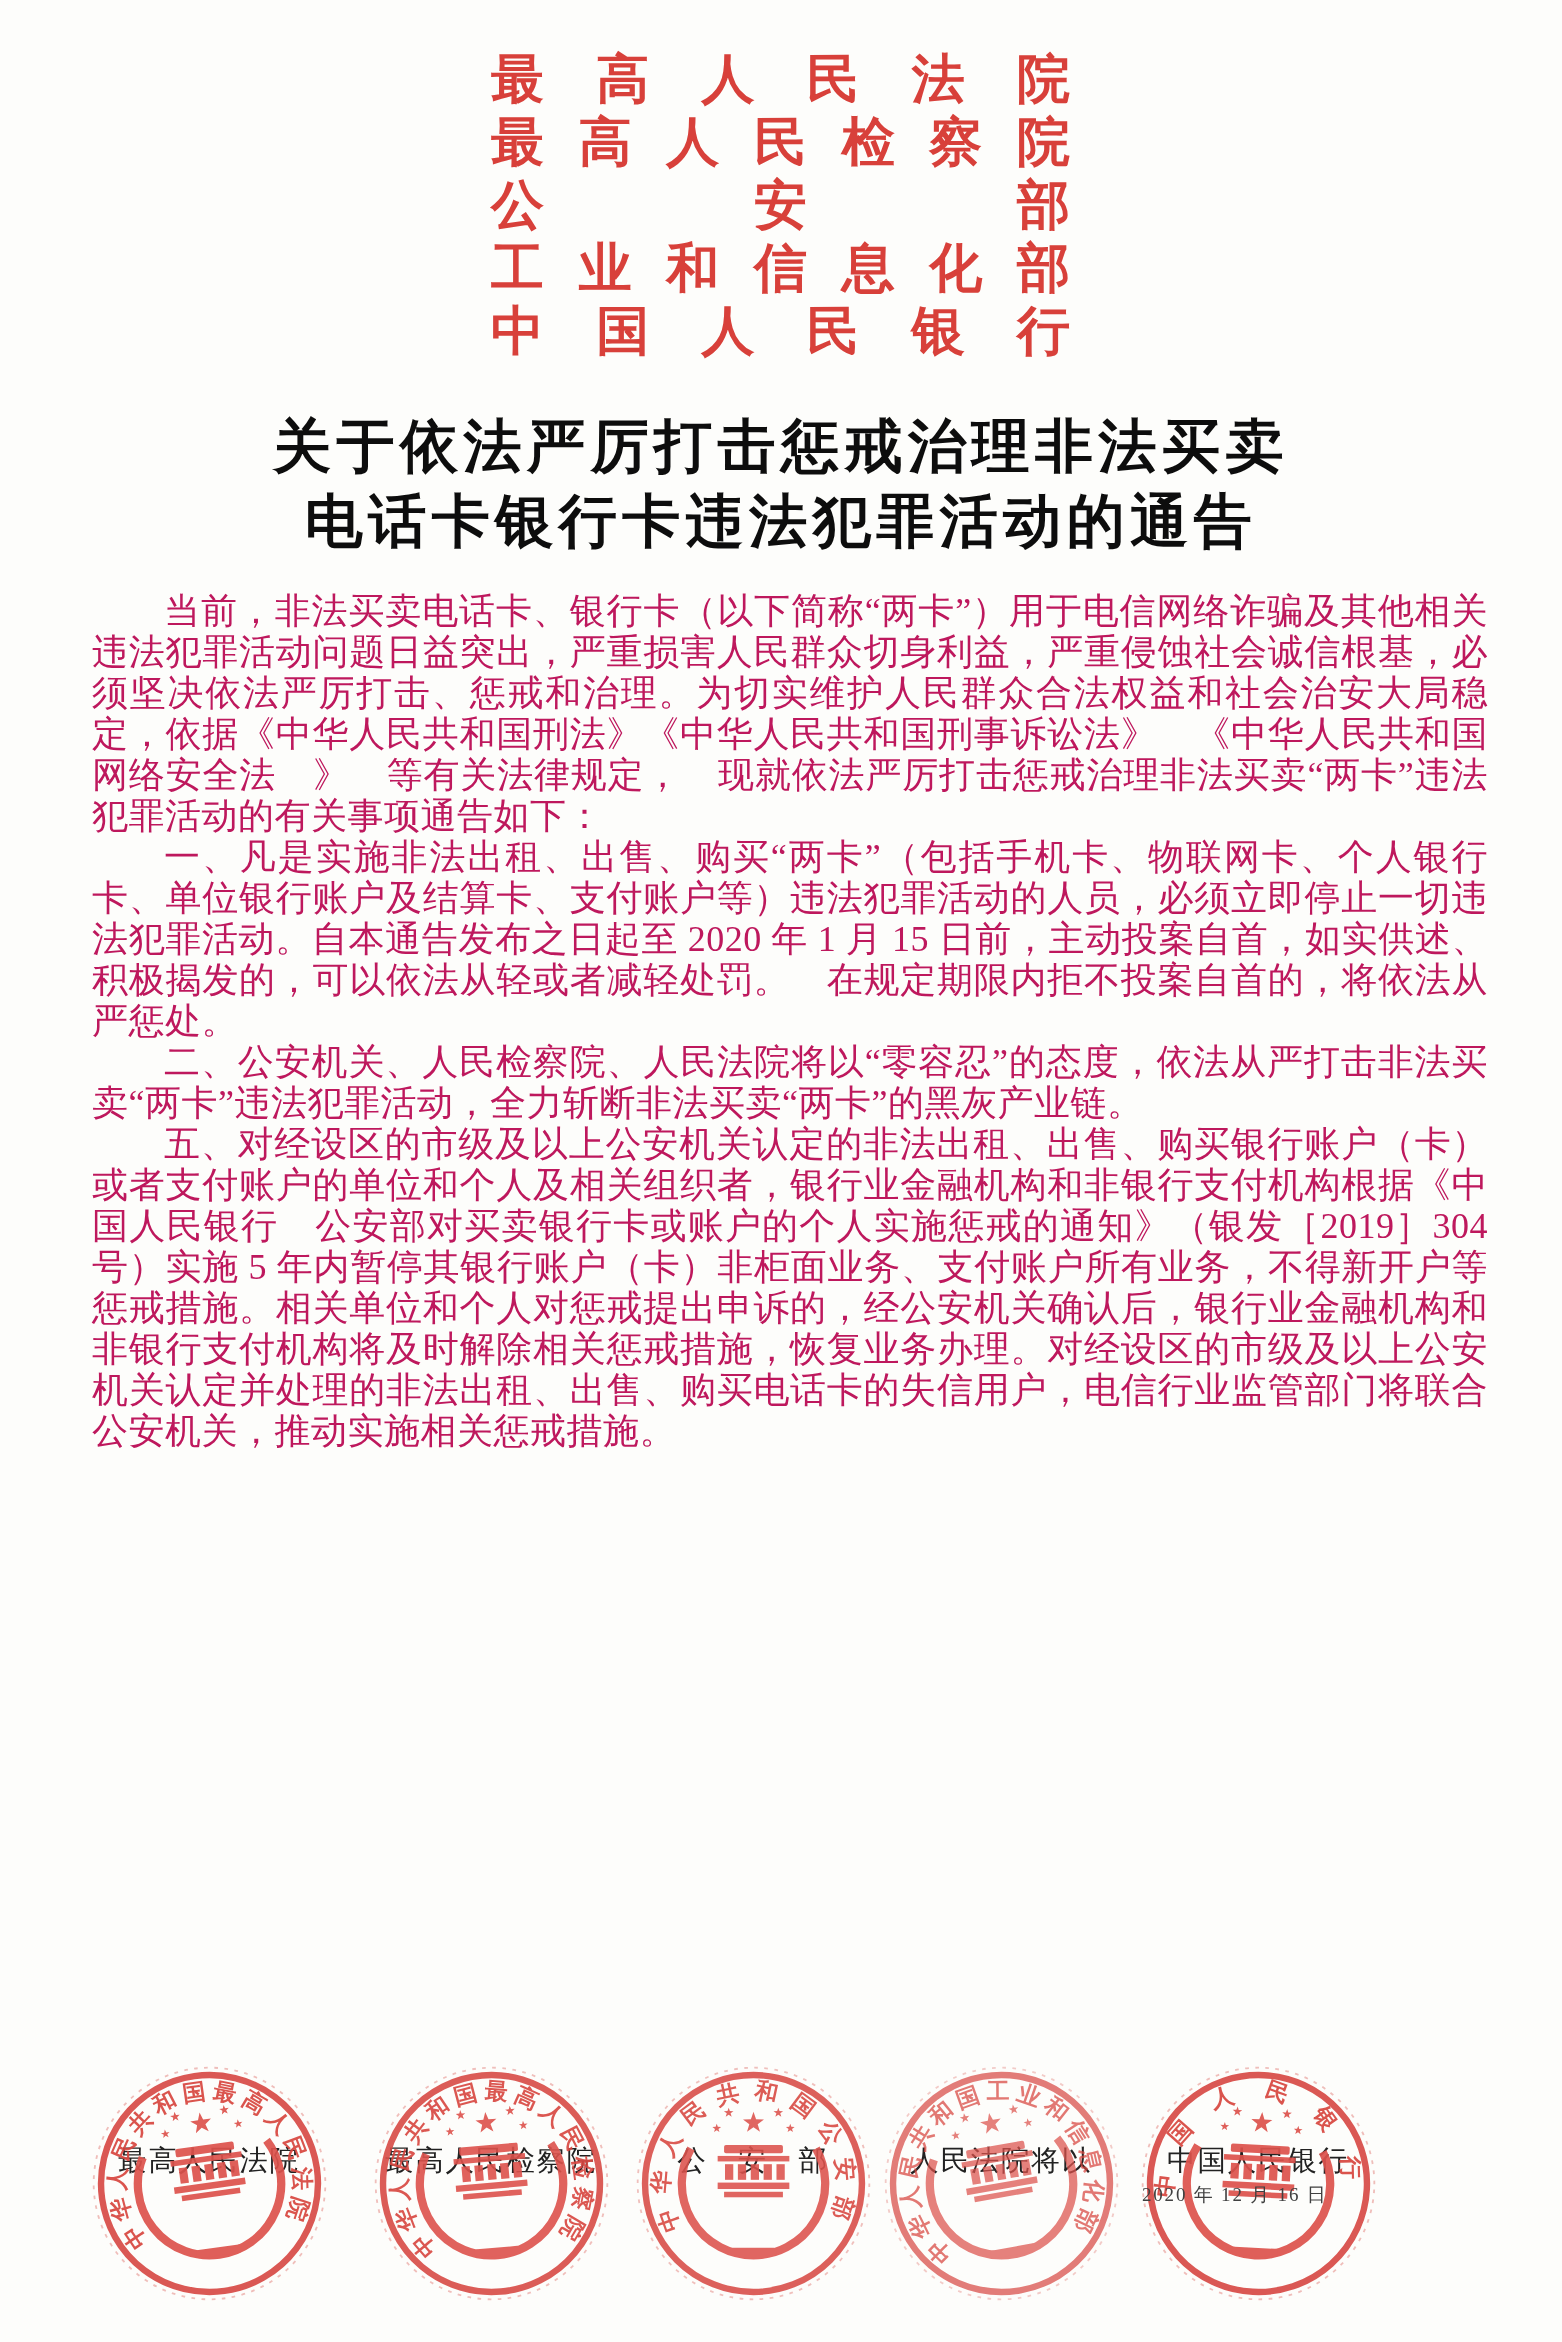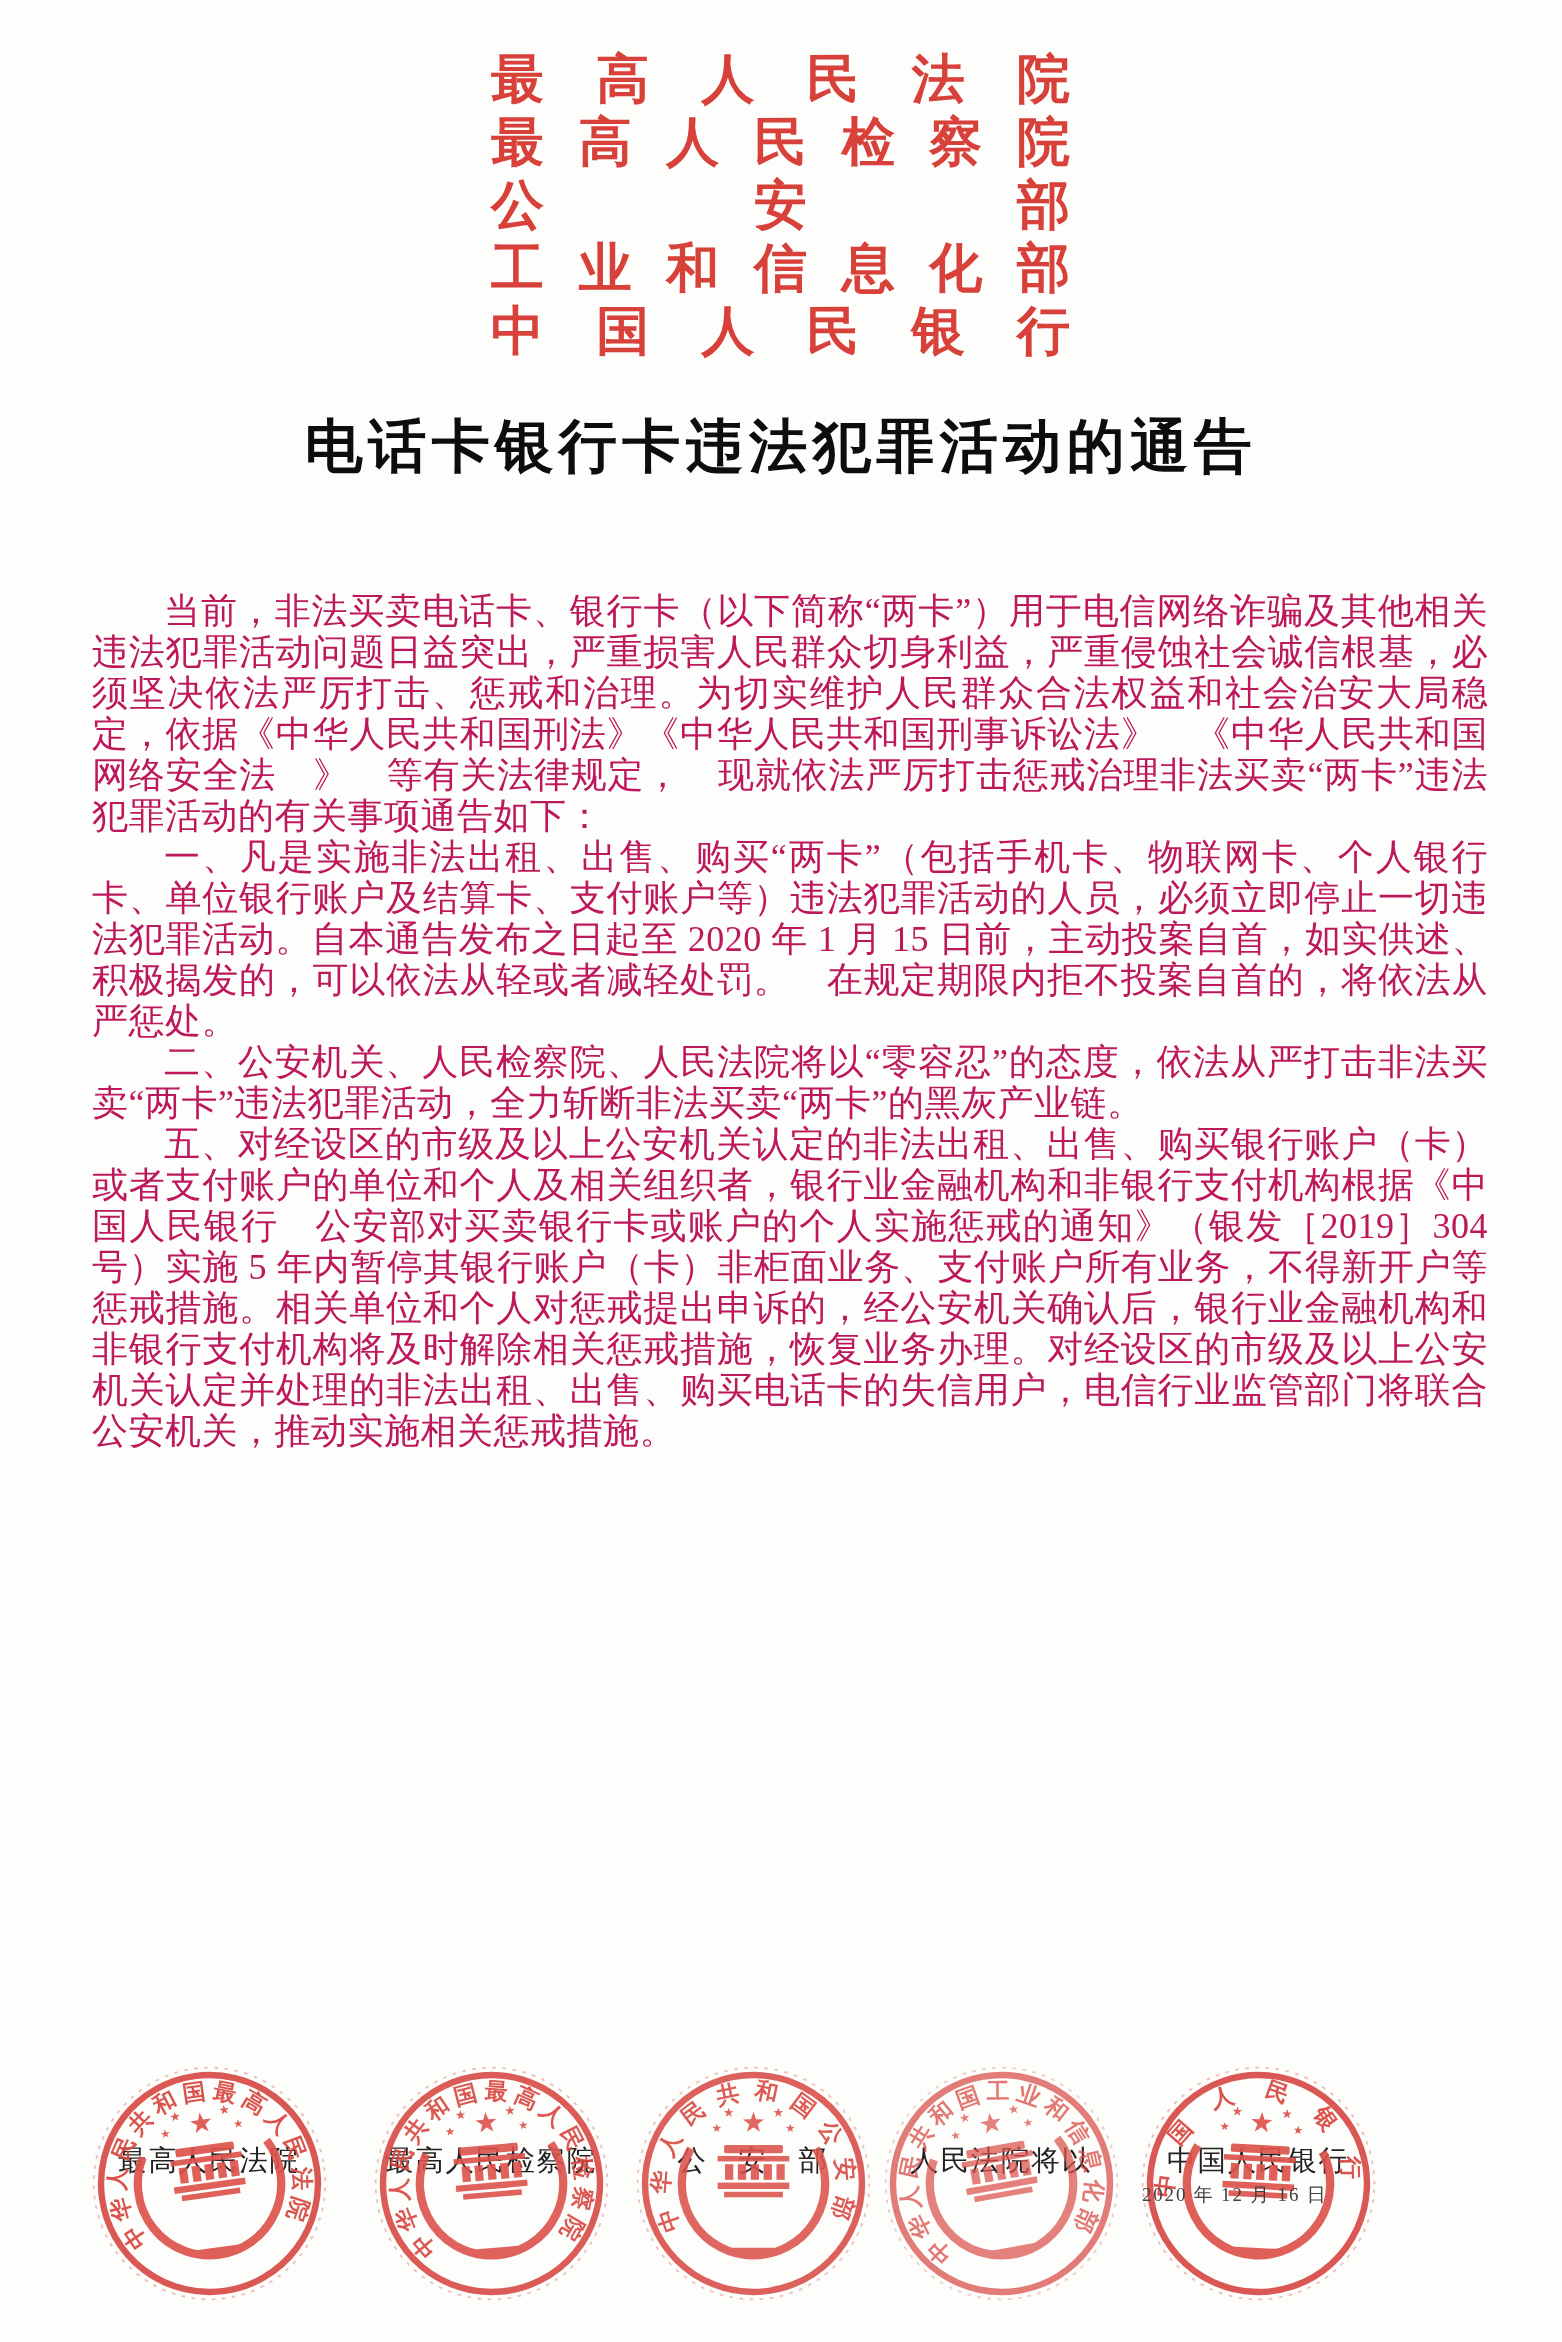--- a/index.html
+++ b/index.html
@@ -137,20 +137,21 @@
         <span>中</span>
         <span>国</span>
         <span>人</span>
         <span>民</span>
         <span>银</span>
         <span>行</span>
       </div>
   </div>
 
   <div class="title">
+    <div>关于依法严厉打击惩戒治理非法买卖</div>
     <div>电话卡银行卡违法犯罪活动的通告</div>
   </div>
 
   <div class="body-block">
     <p class="para">当前，非法买卖电话卡、银行卡（以下简称“两卡”）用于电信网络诈骗及其他相关违法犯罪活动问题日益突出，严重损害人民群众切身利益，严重侵蚀社会诚信根基，必须坚决依法严厉打击、惩戒和治理。为切实维护人民群众合法权益和社会治安大局稳定，依据《中华人民共和国刑法》《中华人民共和国刑事诉讼法》　《中华人民共和国网络安全法　》　等有关法律规定，　现就依法严厉打击惩戒治理非法买卖“两卡”违法犯罪活动的有关事项通告如下：</p>
     <p class="para">一、凡是实施非法出租、出售、购买“两卡”（包括手机卡、物联网卡、个人银行卡、单位银行账户及结算卡、支付账户等）违法犯罪活动的人员，必须立即停止一切违法犯罪活动。自本通告发布之日起至 2020 年 1 月 15 日前，主动投案自首，如实供述、积极揭发的，可以依法从轻或者减轻处罚。　在规定期限内拒不投案自首的，将依法从严惩处。</p>
     <p class="para">二、公安机关、人民检察院、人民法院将以“零容忍”的态度，依法从严打击非法买卖“两卡”违法犯罪活动，全力斩断非法买卖“两卡”的黑灰产业链。</p>
     <p class="para">五、对经设区的市级及以上公安机关认定的非法出租、出售、购买银行账户（卡）或者支付账户的单位和个人及相关组织者，银行业金融机构和非银行支付机构根据《中国人民银行　公安部对买卖银行卡或账户的个人实施惩戒的通知》（银发［2019］304 号）实施 5 年内暂停其银行账户（卡）非柜面业务、支付账户所有业务，不得新开户等惩戒措施。相关单位和个人对惩戒提出申诉的，经公安机关确认后，银行业金融机构和非银行支付机构将及时解除相关惩戒措施，恢复业务办理。对经设区的市级及以上公安机关认定并处理的非法出租、出售、购买电话卡的失信用户，电信行业监管部门将联合公安机关，推动实施相关惩戒措施。</p>
   </div>
 

